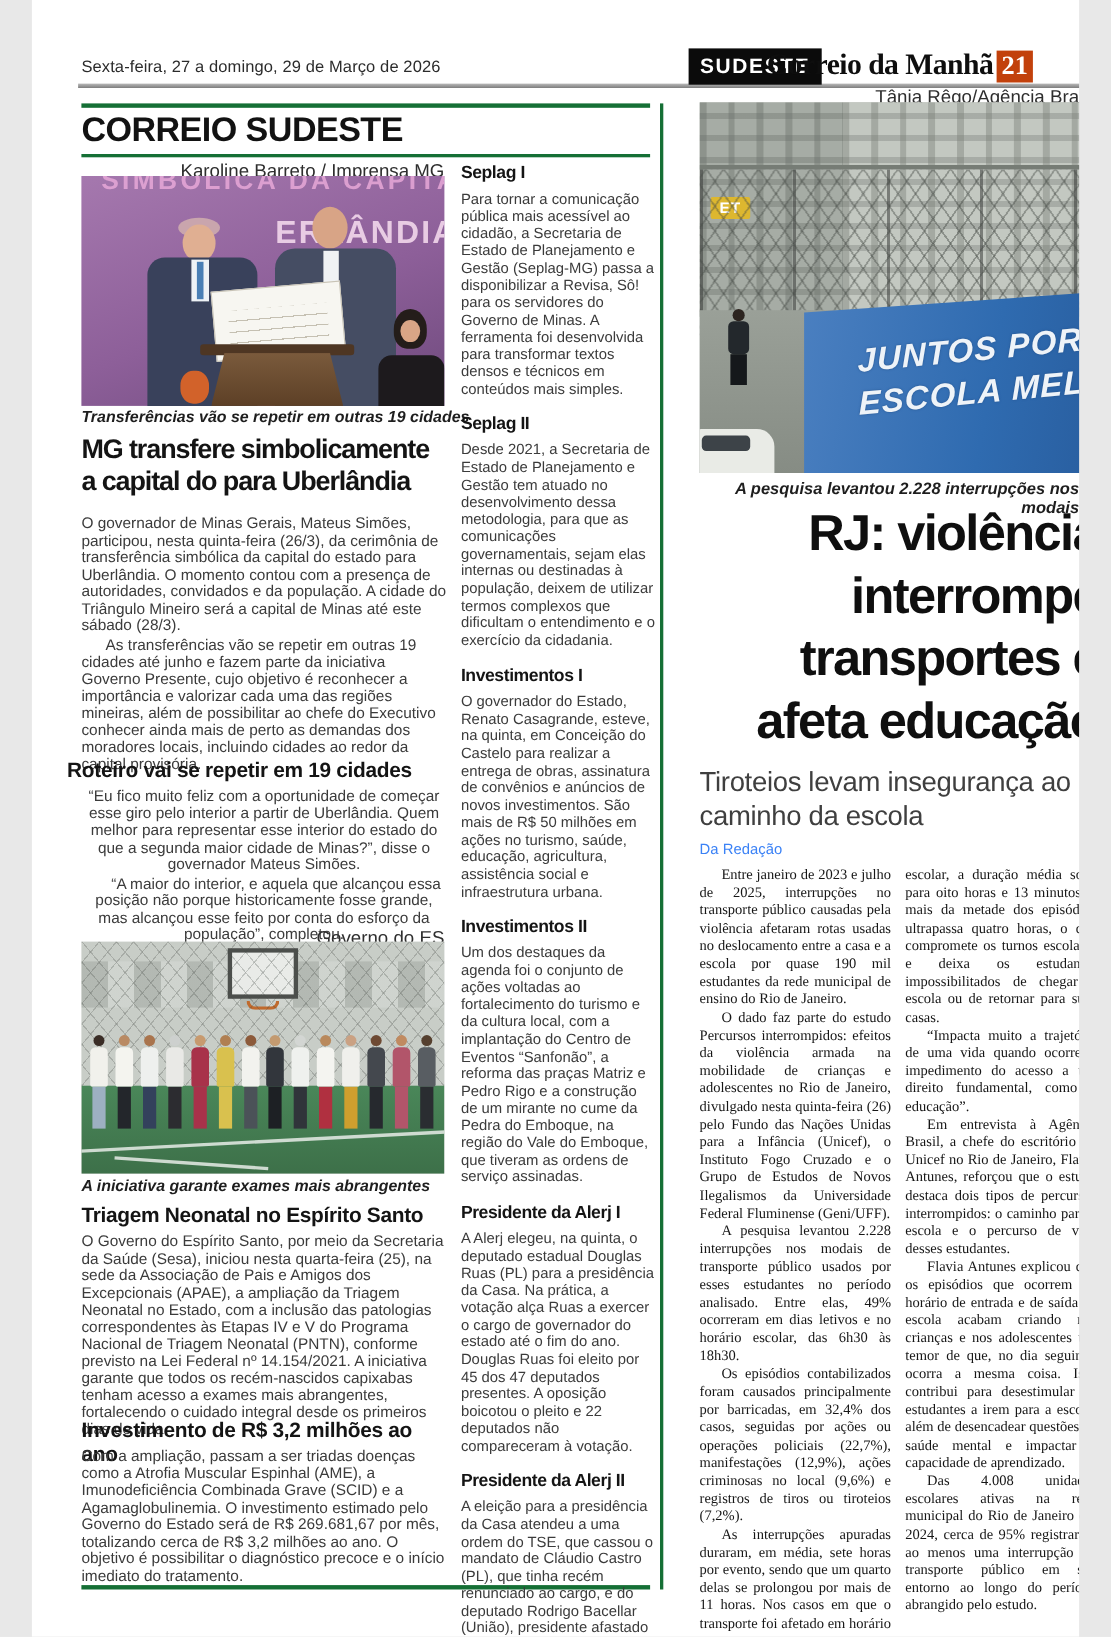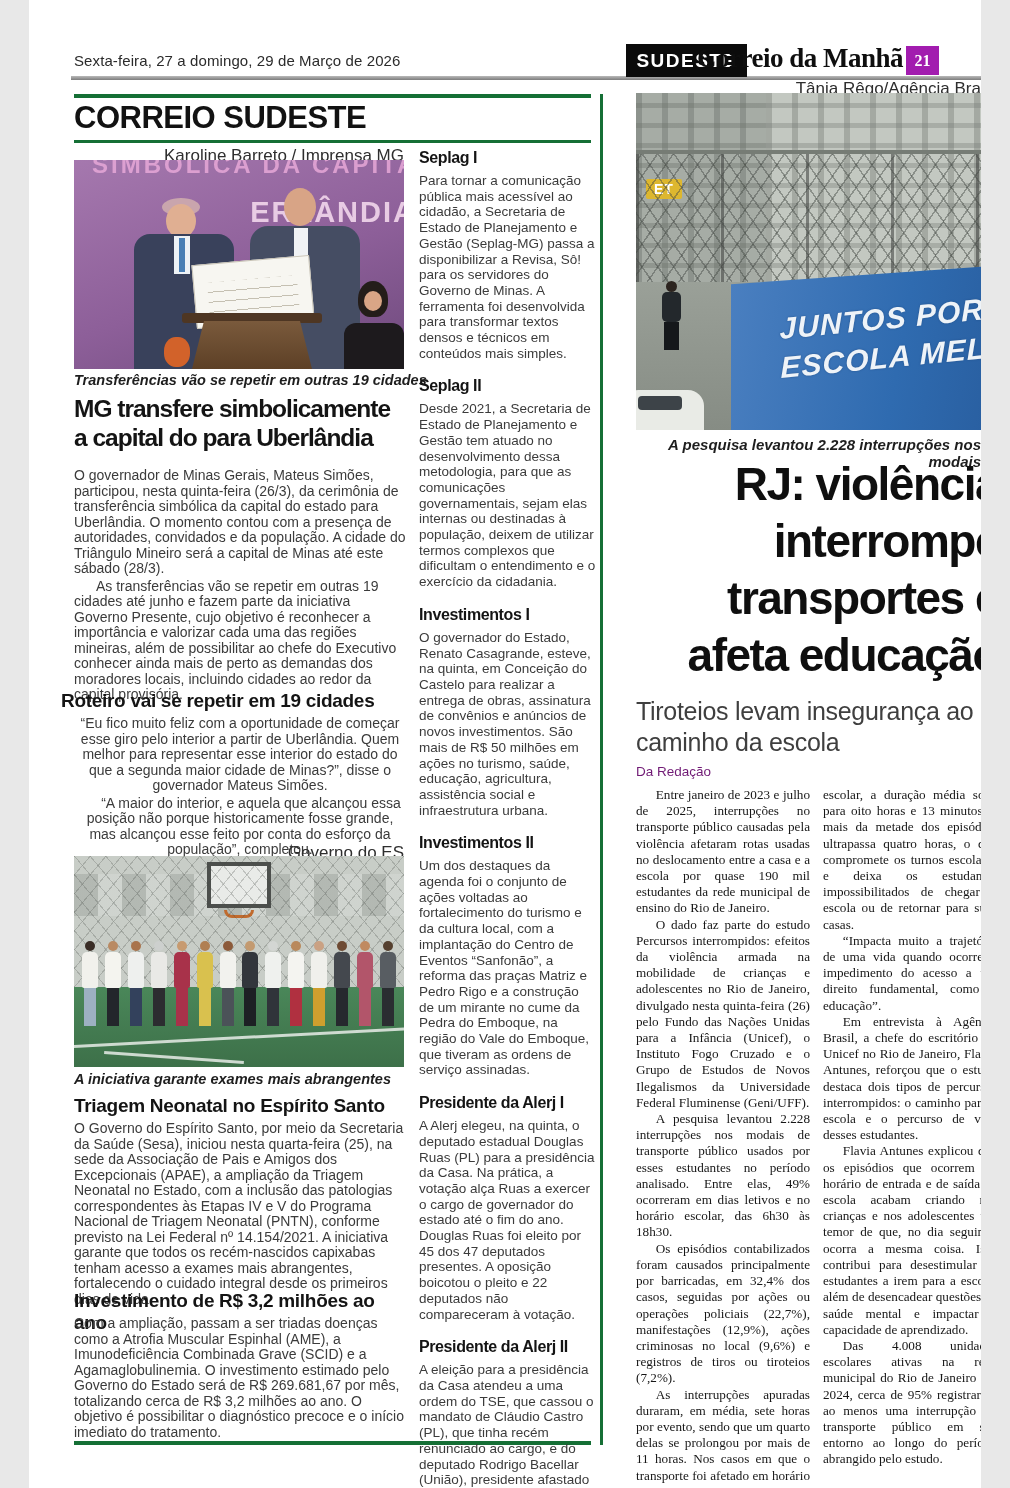--- a/index.html
+++ b/index.html
@@ -13,22 +13,22 @@
 
   
   .date-text { left:45px; top:52px; font-size:15px; color:#2b2b2b; letter-spacing:.1px; }
   .header-rule { left:42px; top:76px; width:926px; height:4px;
     background:linear-gradient(#b9b9b9,#7d7d7d); }
   .section-badge { left:597px; top:44px; width:121px; height:33px; background:#0b0b0b;
     color:#fff; font-size:19px; font-weight:bold; letter-spacing:1.5px;
     text-align:center; line-height:33px; }
   .masthead { right:78px; top:43px; font-family:"Liberation Serif", serif;
     font-weight:bold; font-size:27px; color:#0e0e0e; letter-spacing:-.5px; }
-  .pagenum-badge { right:42px; top:46px; width:33px; height:29px; background:#a21caf;
-    color:#fff; font-family:"Liberation Serif", serif; font-weight:bold; font-size:16px;
+  .pagenum-badge { right:42px; top:46px; width:33px; height:29px; background:#c2410c;
+    color:#fff; font-family:"Liberation Serif", serif; font-weight:bold; font-size:24px;
     text-align:center; line-height:29px; }
 
   
   .rule-green { background:#156f35; }
   .rule-a { left:45px; top:94px;  width:517px; height:4px; }
   .rule-b { left:45px; top:140px; width:517px; height:3px; }
   .rule-c { left:45px; top:1441px; width:517px; height:4px; }
   .rule-vert { left:571px; top:94px; width:3px; height:1351px; }
 
   .section-title { left:45px; top:100px; font-size:31px; font-weight:bold;
@@ -51,21 +51,21 @@
   .brief { margin-bottom:16px; }
   .brief h3 { font-size:16px; font-weight:bold; letter-spacing:-.4px;
     color:#141414; margin-bottom:6px; }
   .brief p { font-size:13.5px; line-height:15.7px; color:#3b3b3b; }
 
   
   .headline-right { left:607px; top:456px; width:363px; font-size:46px; line-height:57px;
     font-weight:bold; letter-spacing:-1.5px; color:#0f0f0f;text-align:right; }
   .deck { left:607px; top:696px; width:363px; font-size:25px; line-height:31px;
     color:#3f3f3f; letter-spacing:-.3px; }
-  .byline { left:607px; top:764px; font-size:13.5px; color:#701a75; }
+  .byline { left:607px; top:764px; font-size:13.5px; color:#3b82f6; }
   .serif-body { left:607px; top:787px; width:361px; height:700px;
     column-count:2; column-gap:13px; column-fill:auto; overflow:hidden;
     font-family:"Liberation Serif", serif; font-size:13.2px; line-height:16.2px;
     text-align:justify; color:#161616; hyphens:auto; }
   .serif-body p { text-indent:1.5em; }
 
   
   .photo1 { left:45px; top:160px; width:330px; height:209px; overflow:hidden;
     background:linear-gradient(160deg,#a578ae 0%,#8d5f99 55%,#6f4a7d 100%); }
   .p1-banner1 { position:absolute; top:-9px; left:18px; color:#e7a8d8; opacity:.85;

